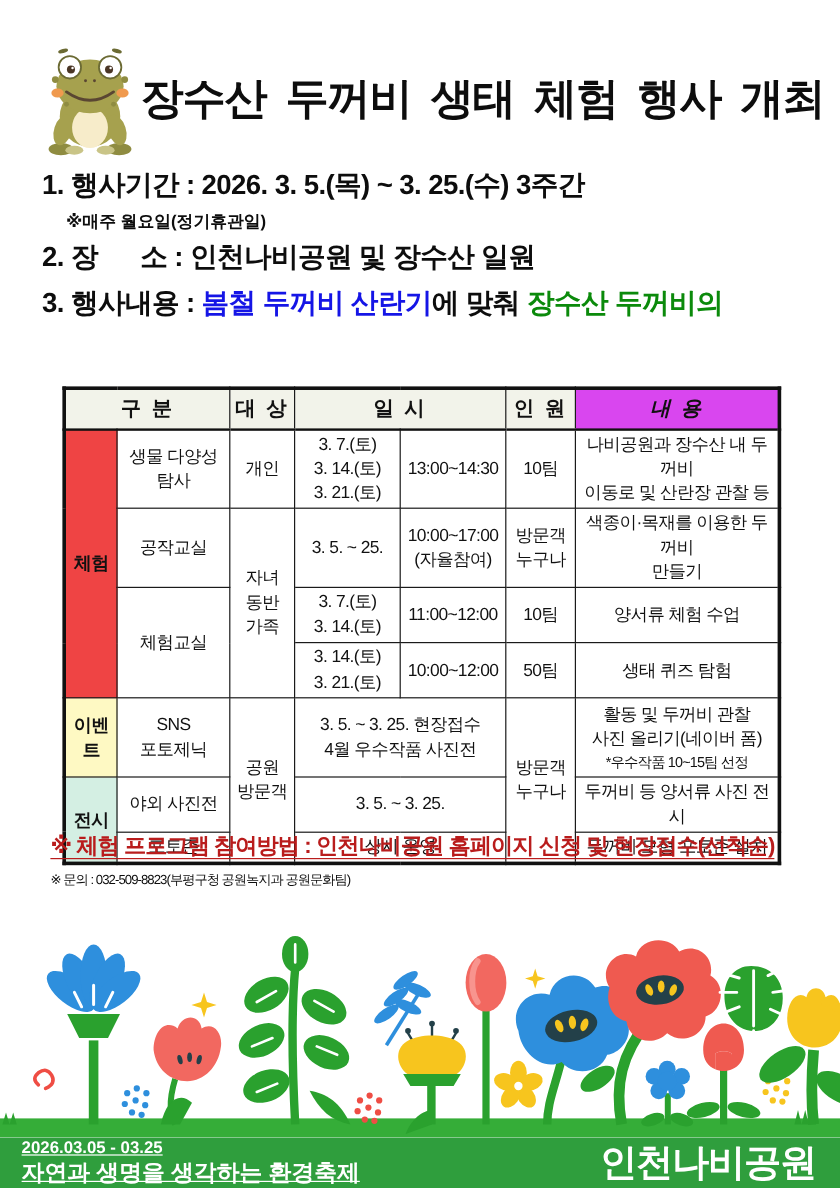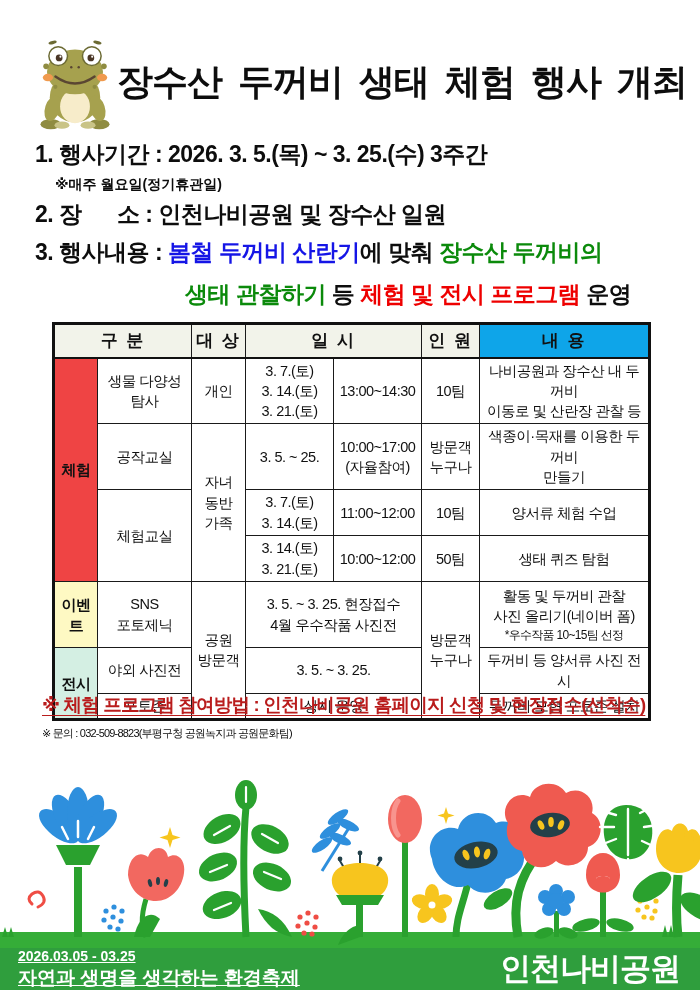--- a/index.html
+++ b/index.html
@@ -86,39 +86,38 @@
   </svg>
 
   <h1 class="title">장수산 두꺼비 생태 체험 행사 개최</h1>
 
   <div class="info-line l1">1. 행사기간 : 2026. 3. 5.(목) ~ 3. 25.(수) 3주간</div>
   <div class="note1">※매주 월요일(정기휴관일)</div>
   <div class="info-line l2">2. 장      소 : 인천나비공원 및 장수산 일원</div>
 
   <div class="info-line l3"><span>3. 행사내용 : </span><span style="color: rgb(21, 21, 230);">봄철 두꺼비 산란기</span><span style="color: rgb(13, 13, 13);">에 맞춰 </span><span style="color: rgb(11, 138, 11);">장수산 두꺼비의</span></div>
 
-  <div class="info-line l4"><span style="color: rgb(11, 138, 11);">생태 관찰하기</span><span style="color: rgb(13, 13, 13);"> 등 </span><span style="color: rgb(238, 0, 0);">체험 및 전시 프로그램</span><span style="color: rgb(13, 13, 13);"> 운영</span></div>
 
   <table class="schedule">
     <colgroup>
       <col style="width:44px">
         <col style="width:94px">
         <col style="width:54px">
       <col style="width:88px">
         <col style="width:88px">
         <col style="width:58px">
       <col style="width:170px">
     </colgroup>
     <thead>
       <tr style="height:34px">
         <th colspan="2" style="background-color: rgb(242, 243, 234);">구  분</th>
         <th style="background-color: rgb(242, 243, 234);">대 상</th>
         <th colspan="2" style="background-color: rgb(242, 243, 234);">일  시</th>
         <th style="background-color: rgb(242, 243, 234);">인 원</th>
-        <th style="background-color: #0ea5e9;">내  용</th>
+        <th style="background-color: #d946ef; font-style: italic;">내  용</th>
       </tr>
     </thead>
     <tbody>
       <tr style="height:66px">
         <td rowspan="4" class="group-label" style="background-color: #ef4444;">체험</td>
         <td class="pre">생물 다양성
 탐사</td>
         <td>개인</td>
         <td class="pre">3.  7.(토)
 3. 14.(토)

